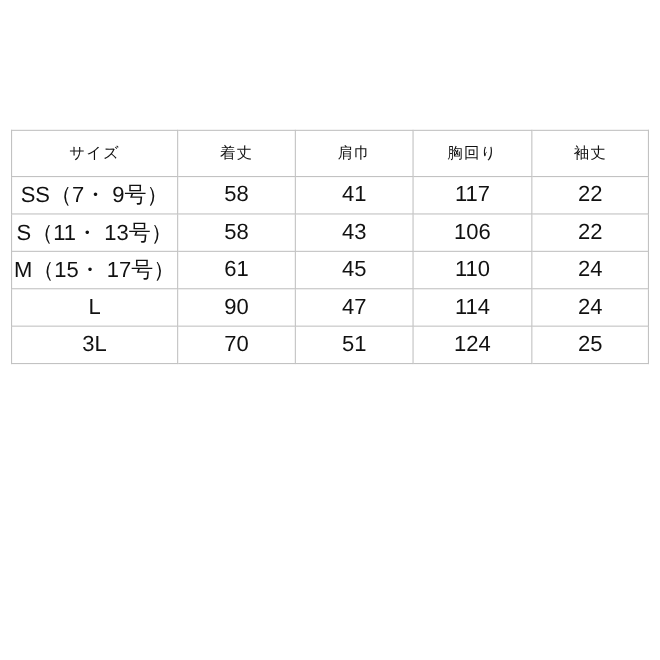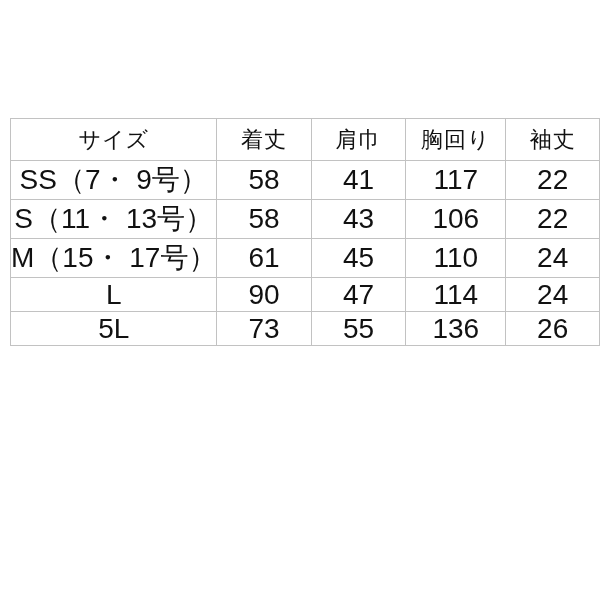--- a/index.html
+++ b/index.html
@@ -28,26 +28,26 @@
     border: 1px solid #c2c2c2;
     text-align: center;
     vertical-align: middle;
     padding: 0;
     font-weight: normal;
     white-space: nowrap;
     overflow: hidden;
   }
   .size-table thead th {
     height: 41px;
-    font-size: 22px;
+    font-size: 14px;
     letter-spacing: 1px;
   }
   .size-table tbody td {
     height: 33px;
-    font-size: 28px;
+    font-size: 20px;
   }
   .col-size  { width: 151px; }
   .col-kitake { width: 107px; }
   .col-kata  { width: 107px; }
   .col-mune  { width: 108px; }
   .col-sode  { width: 106px; }
 </style>
 </head>
 <body>
 
@@ -91,20 +91,20 @@
       <td>24</td>
     </tr>
     <tr>
       <td>L</td>
       <td>90</td>
       <td>47</td>
       <td>114</td>
       <td>24</td>
     </tr>
     <tr>
-      <td>5L</td>
-      <td>73</td>
-      <td>55</td>
-      <td>136</td>
-      <td>26</td>
+      <td>3L</td>
+      <td>70</td>
+      <td>51</td>
+      <td>124</td>
+      <td>25</td>
     </tr>
   </tbody>
 </table>
 
 </body></html>

